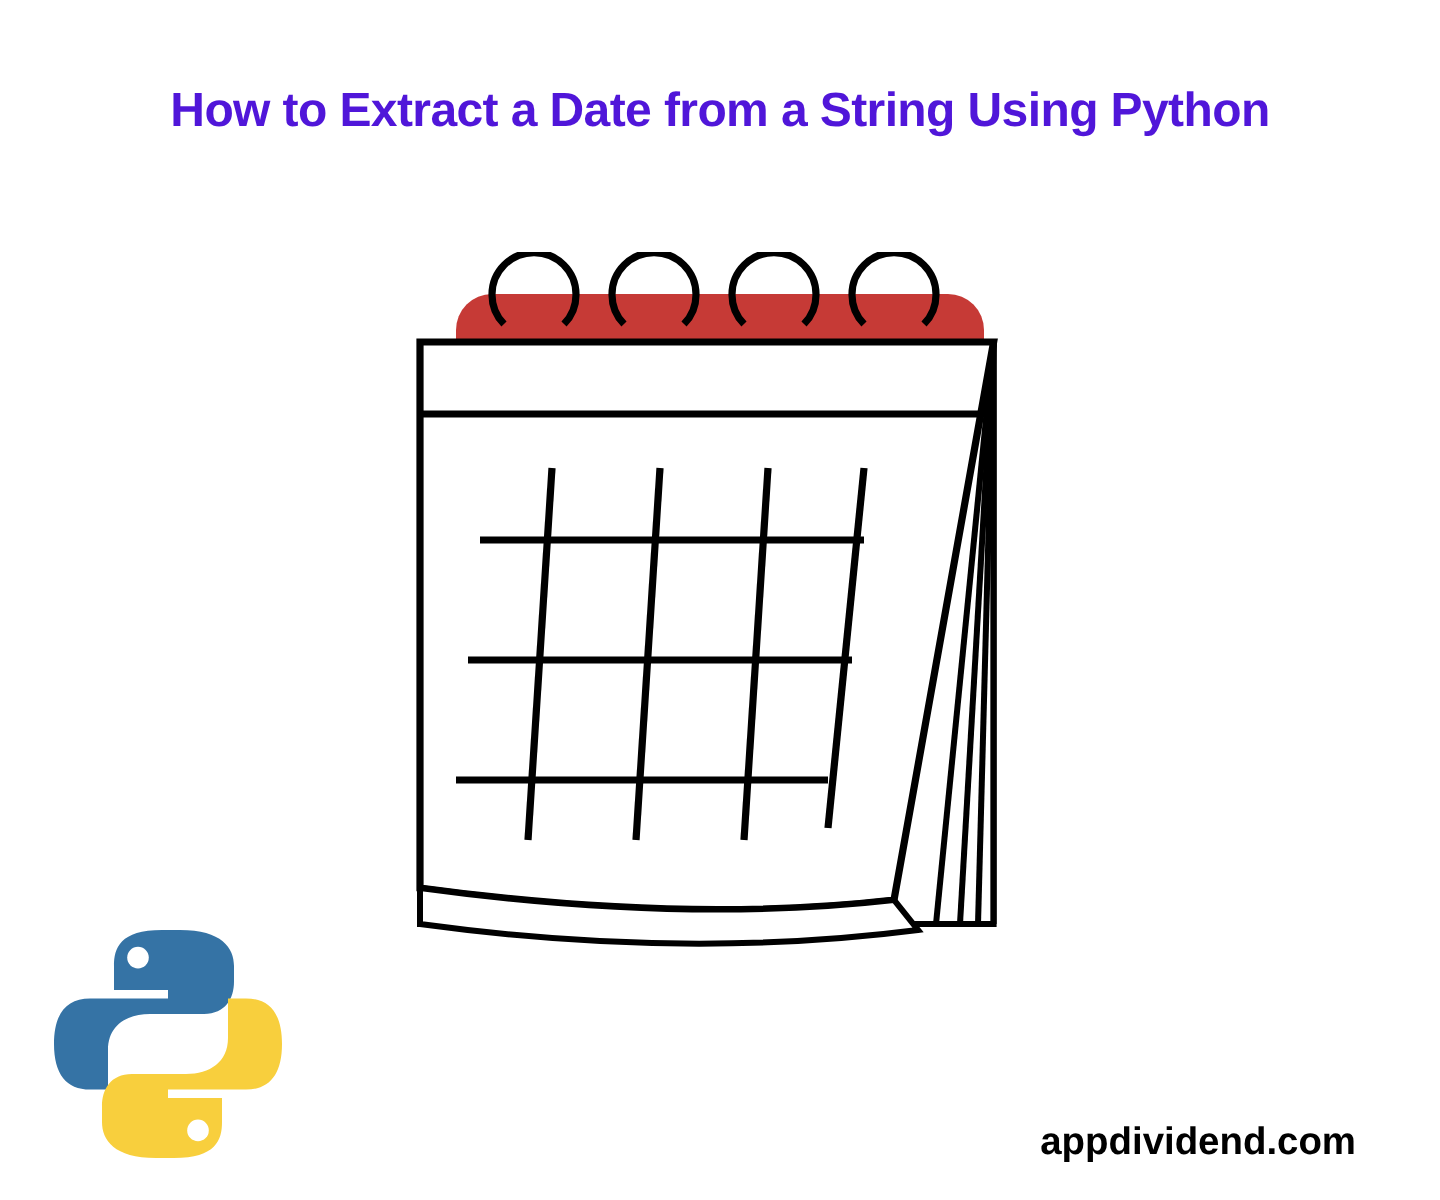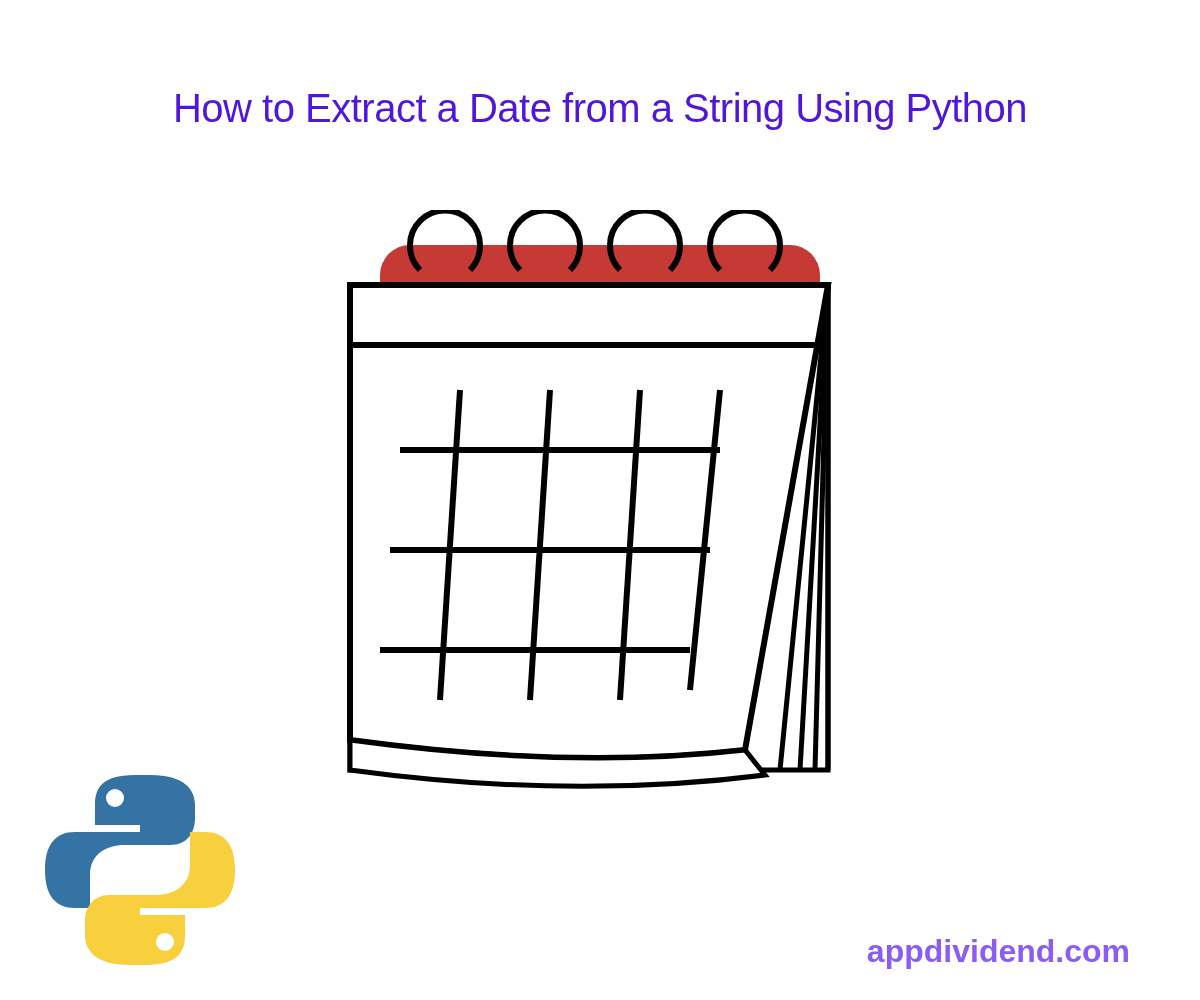--- a/index.html
+++ b/index.html
@@ -10,26 +10,26 @@
     body {
       width: 1200px;
       height: 1000px;
       background: #ffffff;
       font-family: Arial, sans-serif;
       position: relative;
       overflow: hidden;
     }
     .title {
       position: absolute;
-      top: 86px;
+      top: 70px;
       left: 40px;
       right: 40px;
       text-align: center;
       font-size: 40px;
-      font-weight: 400;
+      font-weight: 700;
       color: #5016d9;
       letter-spacing: -0.5px;
     }
     .calendar-wrapper {
       position: absolute;
       top: 210px;
       left: 290px;
       width: 600px;
       height: 590px;
     }
@@ -39,21 +39,21 @@
       left: 40px;
       width: 200px;
       height: 200px;
     }
     .site-name {
       position: absolute;
       bottom: 30px;
       right: 70px;
       font-size: 32px;
       font-weight: 700;
-      color: #8b5cf6;
+      color: #000000;
     }
   </style>
 </head>
 <body>
 
 <h1 class="title">How to Extract a Date from a String Using Python</h1>
 
 <div class="calendar-wrapper">
   <svg viewBox="0 0 600 590" xmlns="http://www.w3.org/2000/svg">
 

